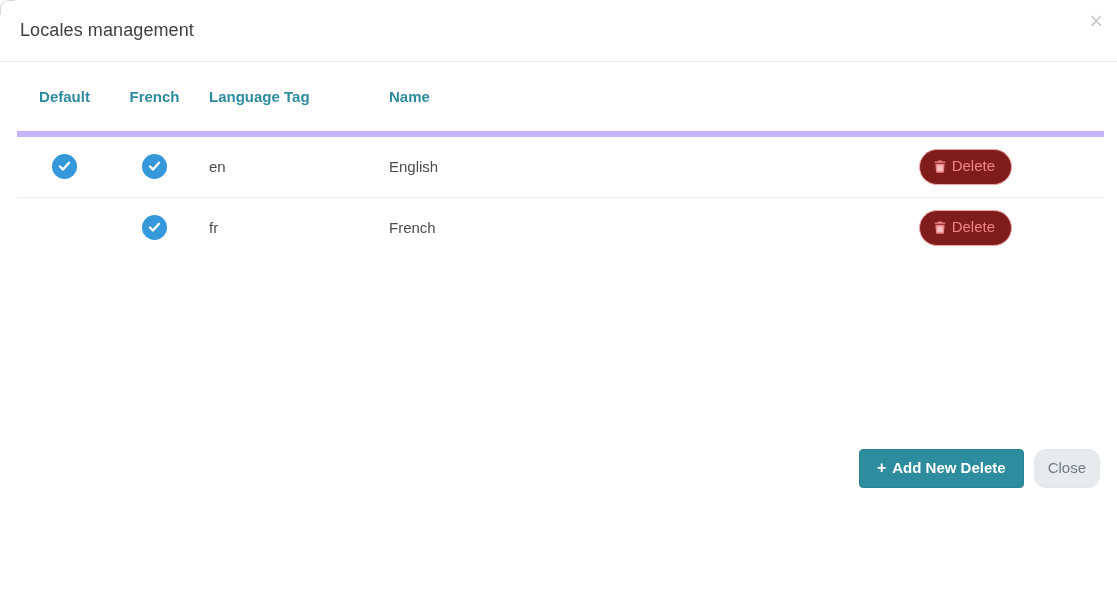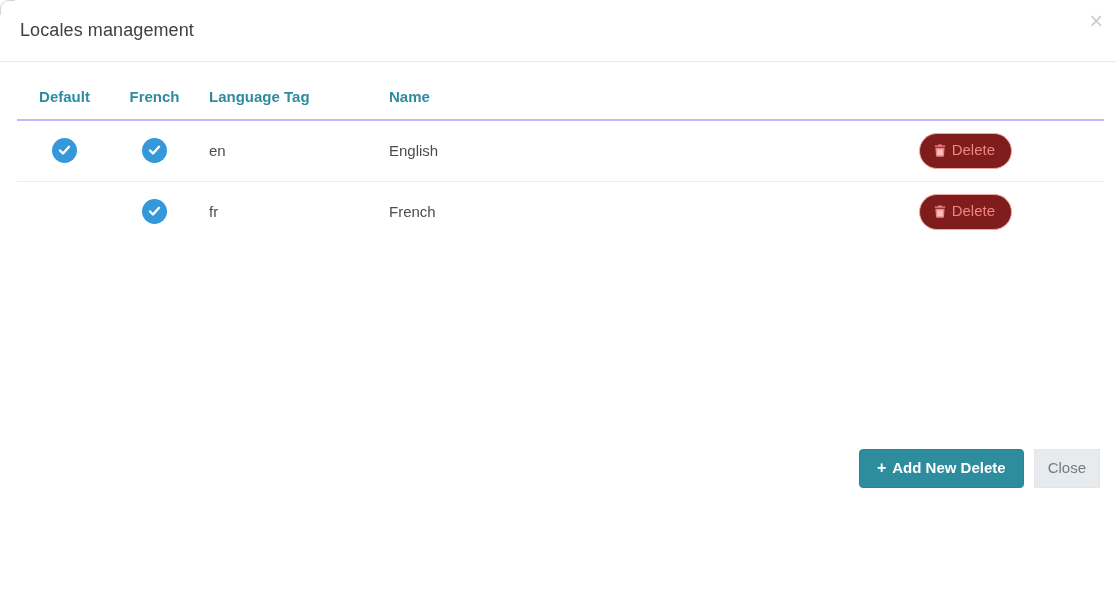--- a/index.html
+++ b/index.html
@@ -55,22 +55,22 @@
   }
   table.locales col.c-default { width: 95px; }
   table.locales col.c-active { width: 85px; }
   table.locales col.c-tag { width: 180px; }
   table.locales col.c-name { width: 300px; }
   table.locales th {
     color: #2e8ba0;
     font-size: 15px;
     font-weight: 700;
     text-align: left;
-    padding: 26px 12px 14px 12px;
-    border-bottom: 2px solid #c4b5fd;
+    padding: 26px 12px 26px 12px;
+    border-bottom: 6px solid #c4b5fd;
     white-space: nowrap;
   }
   table.locales th.center { text-align: center; }
   table.locales td {
     font-size: 15px;
     color: #4d4d4d;
     padding: 12px 12px;
     height: 54px;
     vertical-align: middle;
     border-bottom: 1px solid #ededed;
@@ -120,21 +120,21 @@
     display: inline-flex;
     align-items: center;
     gap: 6px;
     line-height: 1.25;
   }
   .plus-glyph { font-size: 16px; font-weight: 700; }
   .close-btn {
     background: #e8ebee;
     color: #707c88;
     border: 1px solid #e2e6ea;
-    border-radius: 0;
+    border-radius: 12px;
     font-family: "Liberation Sans", sans-serif;
     font-size: 15px;
     padding: 8px 13px 9px 13px;
     cursor: pointer;
     line-height: 1.25;
   }
 </style>
 </head>
 <body>
 

